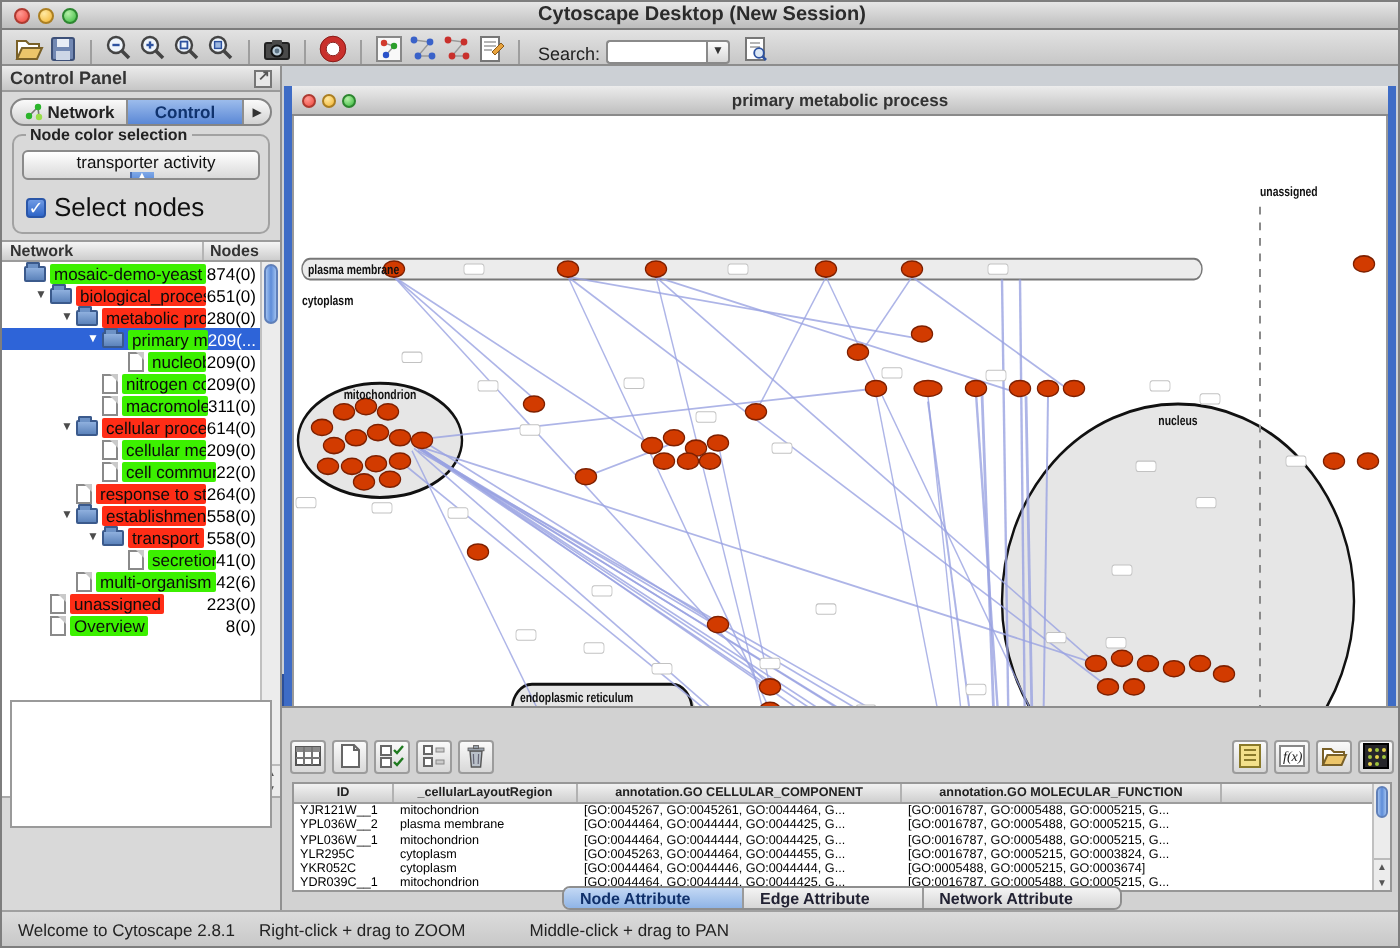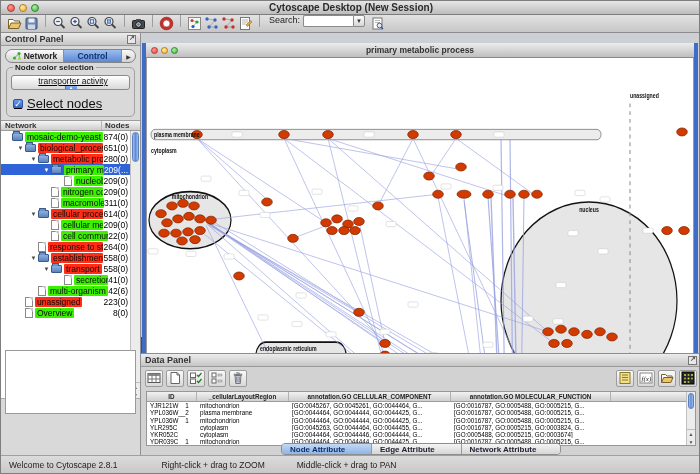--- a/index.html
+++ b/index.html
@@ -15,21 +15,21 @@
     font-size:10px; font-weight:bold; color:#2b2b2b; line-height:14px; }
   .lights { position:absolute; left:6px; top:3px; display:flex; gap:4px; }
   .light { width:8px; height:8px; border-radius:50%; }
   .light.r { background:radial-gradient(circle at 35% 30%,#ff9a93,#f0483e); border:1px solid #ad3a31;}
   .light.y { background:radial-gradient(circle at 35% 30%,#ffe9a3,#f3b42f); border:1px solid #ab7f22;}
   .light.g { background:radial-gradient(circle at 35% 30%,#b6f0a8,#37b93c); border:1px solid #2d8630;}
 
   
   .toolbar { position:absolute; left:0; top:14px; width:700px; height:18px;
     background:linear-gradient(#e2e2e2,#c7c7c7); border-bottom:1px solid #8d8d8d;
-    display:flex; align-items:flex-start; padding:0 5px; }
+    display:flex; align-items:flex-end; padding:0 5px; }
   .tbtn { width:17px; height:16px; display:flex; align-items:center; justify-content:center; }
   .sep { width:1px; height:12px; background:#9e9e9e; margin:0 5px; }
   .search-label { font-size:9px; color:#222; margin:0 3px 0 4px; }
   .search-input { width:50px; height:12px; border:1px solid #8a8a8a; border-right:none;
     border-radius:2px 0 0 2px; font-size:8px; padding:0 2px; background:#fff; }
   .search-drop { width:12px; height:12px; border:1px solid #8a8a8a; border-radius:0 2px 2px 0;
     background:linear-gradient(#fdfdfd,#d6d6d6); font-size:6px; color:#333;
     display:flex; align-items:center; justify-content:center; }
 
   
@@ -48,21 +48,21 @@
 
   .cp-tabs { margin:3px 4px 2px 4px; height:14px; display:flex; border:1px solid #858585;
     border-radius:7px; overflow:hidden; background:linear-gradient(#fafafa,#d2d2d2); }
   .cp-tab { flex:1; display:flex; align-items:center; justify-content:center; gap:2px;
     font-size:8.5px; font-weight:bold; color:#222; border-right:1px solid #8e8e8e; }
   .cp-tab.sel { background:linear-gradient(#9cbcec,#5b88d6); color:#10336e; }
   .cp-tab-arrow { width:13px; display:flex; align-items:center; justify-content:center;
     font-size:6px; color:#333; }
 
   .groupbox { margin:4px 5px 3px 5px; border:1px solid #a2a2a2; border-radius:5px;
-    padding:3px 4px 4px 4px; position:relative;text-decoration:underline; }
+    padding:3px 4px 4px 4px; position:relative; }
   .groupbox .legend { position:absolute; top:-5px; left:6px; background:#d9d9d9;
     padding:0 2px; font-size:8px; font-weight:bold; color:#222; }
   .dropdown { margin-top:4px; height:15px; border:1px solid #8a8a8a; border-radius:3px;
     background:linear-gradient(#ffffff,#d9d9d9); display:flex; align-items:center; overflow:hidden;flex-direction:column; }
   .dropdown .val { flex:1; font-size:8.5px; color:#111; padding-left:5px; white-space:nowrap; }
   .dropdown .step { width:12px; height:100%; background:linear-gradient(#7fa9e8,#3f72cc);
     border-left:1px solid #4a6db0; display:flex; flex-direction:column; align-items:center;
     justify-content:center; color:#fff; font-size:4.5px; line-height:4px; }
   .checkrow { display:flex; align-items:center; gap:4px; margin:6px 0 1px 2px; }
   .checkbox { width:10px; height:10px; border-radius:2px; border:1px solid #2a56a8;
@@ -157,21 +157,21 @@
     background:linear-gradient(#f4f4f4,#d6d6d6); border-right:1px solid #9a9a9a; }
   .btab:last-child { border-right:none; }
   .btab.sel { background:linear-gradient(#c3d8f4,#8fb4e6); color:#10306a; }
 
   
   .statusbar { position:absolute; left:0; bottom:0; width:700px; height:18px;
     background:linear-gradient(#dcdcdc,#c8c8c8); border-top:1px solid #a0a0a0;
     display:flex; align-items:center; }
   .statusbar span { font-size:8.5px; color:#222; }
   .statusbar span:nth-child(1){ margin-left:8px; }
-  .statusbar span:nth-child(2){ margin-left:44px; }
+  .statusbar span:nth-child(2){ margin-left:12px; }
   .statusbar span:nth-child(3){ margin-left:32px; }
 </style>
 </head>
 <body>
 
 <div id="app">
 
   <div class="titlebar">
     <div class="lights">
       <span class="light r"></span>
@@ -664,25 +664,20 @@
                 <text x="629" y="88" font-size="5.2" font-weight="bold" fill="#111" text-anchor="start" font-family="Liberation Sans, sans-serif">unassigned</text>
                 <line x1="678" y1="333" x2="688" y2="323" stroke="#9a9a9a" stroke-width="0.8"></line>
                 <line x1="682" y1="333" x2="688" y2="327" stroke="#9a9a9a" stroke-width="0.8"></line>
                 <line x1="686" y1="333" x2="688" y2="331" stroke="#9a9a9a" stroke-width="0.8"></line>
               </svg>
           </div>
         </div>
       </div>
 
       <div class="dp">
-        <div class="panel-head">
-          <span>Data Panel</span>
-          <span class="spacer"></span>
-          <span class="float-ic"></span>
-        </div>
         <div class="dp-toolbar">
           <span class="dp-btn">
               <svg width="14" height="14" viewBox="0 0 14 14">
                 <rect x="1" y="2.5" width="12" height="9" fill="#fff" stroke="#555"></rect>
                 <rect x="1" y="2.5" width="12" height="2.5" fill="#8a8a8a"></rect>
                 <line x1="1" y1="8" x2="13" y2="8" stroke="#777"></line>
                 <line x1="5" y1="2.5" x2="5" y2="11.5" stroke="#777"></line>
                 <line x1="9" y1="2.5" x2="9" y2="11.5" stroke="#777"></line>
               </svg>
             </span>

